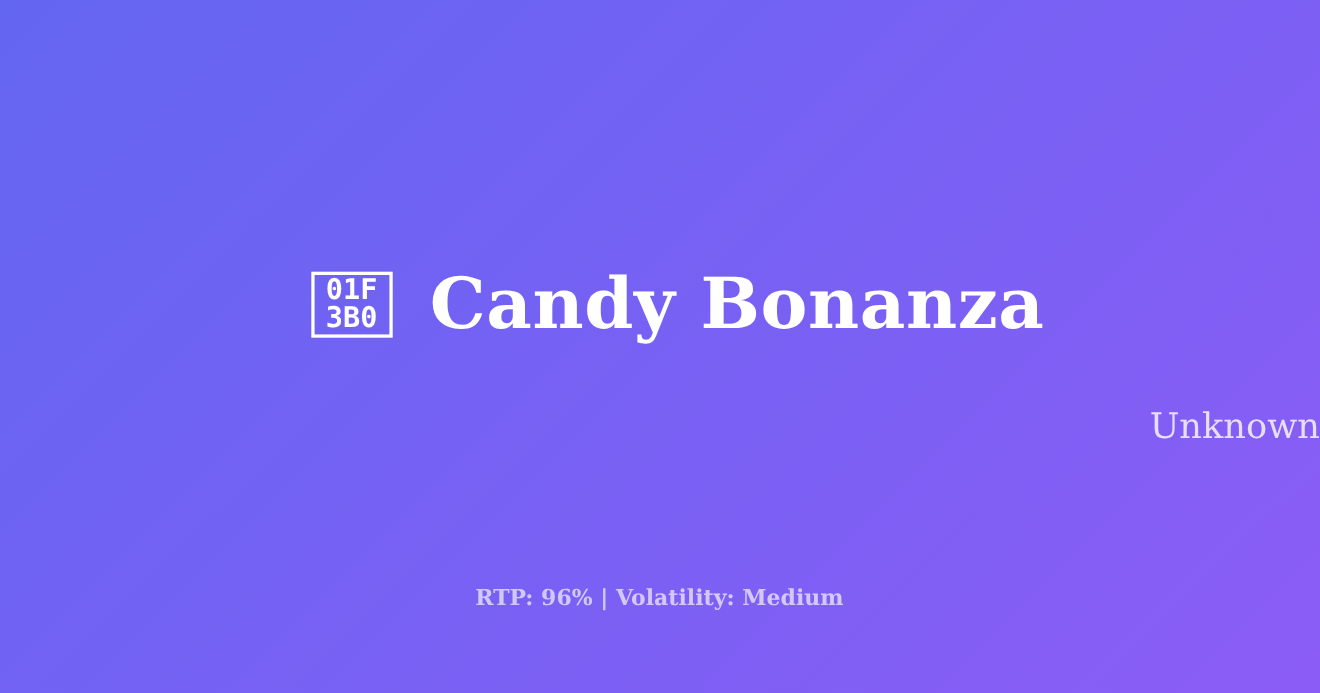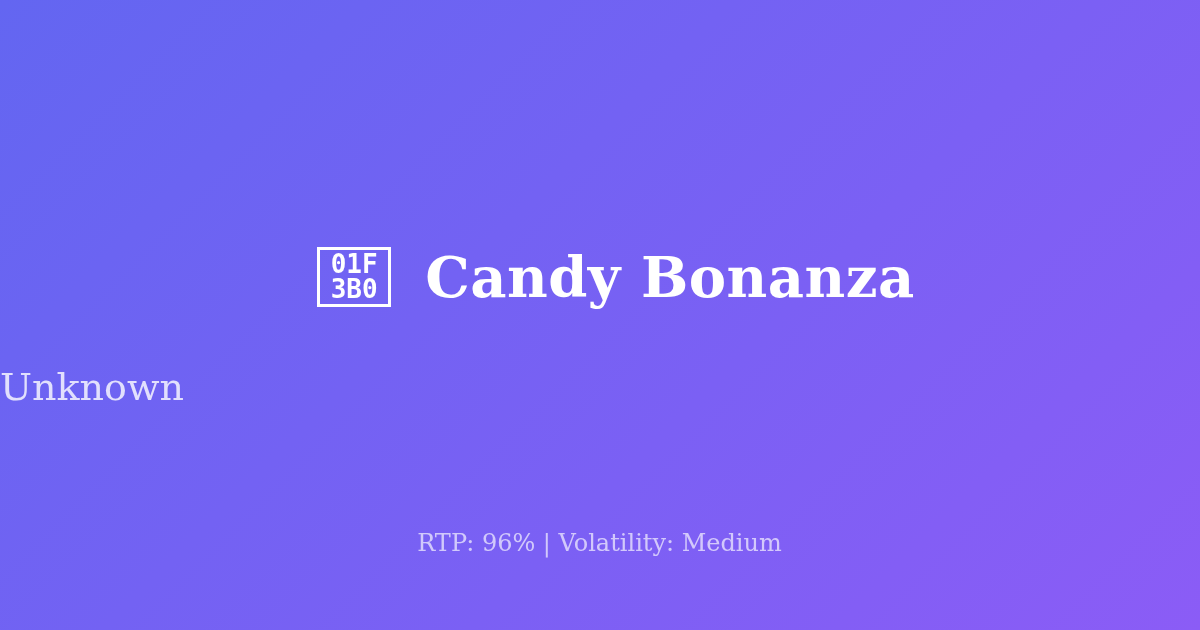--- a/index.html
+++ b/index.html
@@ -60,53 +60,53 @@
     font-size: 26px;
     font-weight: 700;
     letter-spacing: 0px;
     color: #ffffff;
     line-height: 25px;
     white-space: nowrap;
   }
 
   .title {
     font-family: "DejaVu Serif", "Liberation Serif", serif;
-    font-size: 56px;
+    font-size: 64px;
     font-weight: 700;
     color: #ffffff;
     letter-spacing: 0.5px;
     line-height: 1;
     white-space: nowrap;
   }
 
   
   .subtitle {
     position: absolute;
     top: 365px;
     left: 0;
     right: 0;
-    text-align: left;
+    text-align: right;
     font-family: "DejaVu Serif", "Liberation Serif", serif;
-    font-size: 38px;
+    font-size: 32px;
     font-weight: 400;
     color: rgba(255, 255, 255, 0.80);
     line-height: 44px;
     white-space: nowrap;
   }
 
   
   .meta {
     position: absolute;
     top: 528px;
     left: 0;
     right: 1px;
     text-align: center;
     font-family: "DejaVu Serif", "Liberation Serif", serif;
-    font-size: 24px;
-    font-weight: 400;
+    font-size: 20px;
+    font-weight: 700;
     color: rgba(255, 255, 255, 0.66);
     line-height: 30px;
     white-space: nowrap;
   }
 </style>
 </head>
 <body>
 
 <div class="card">
 

